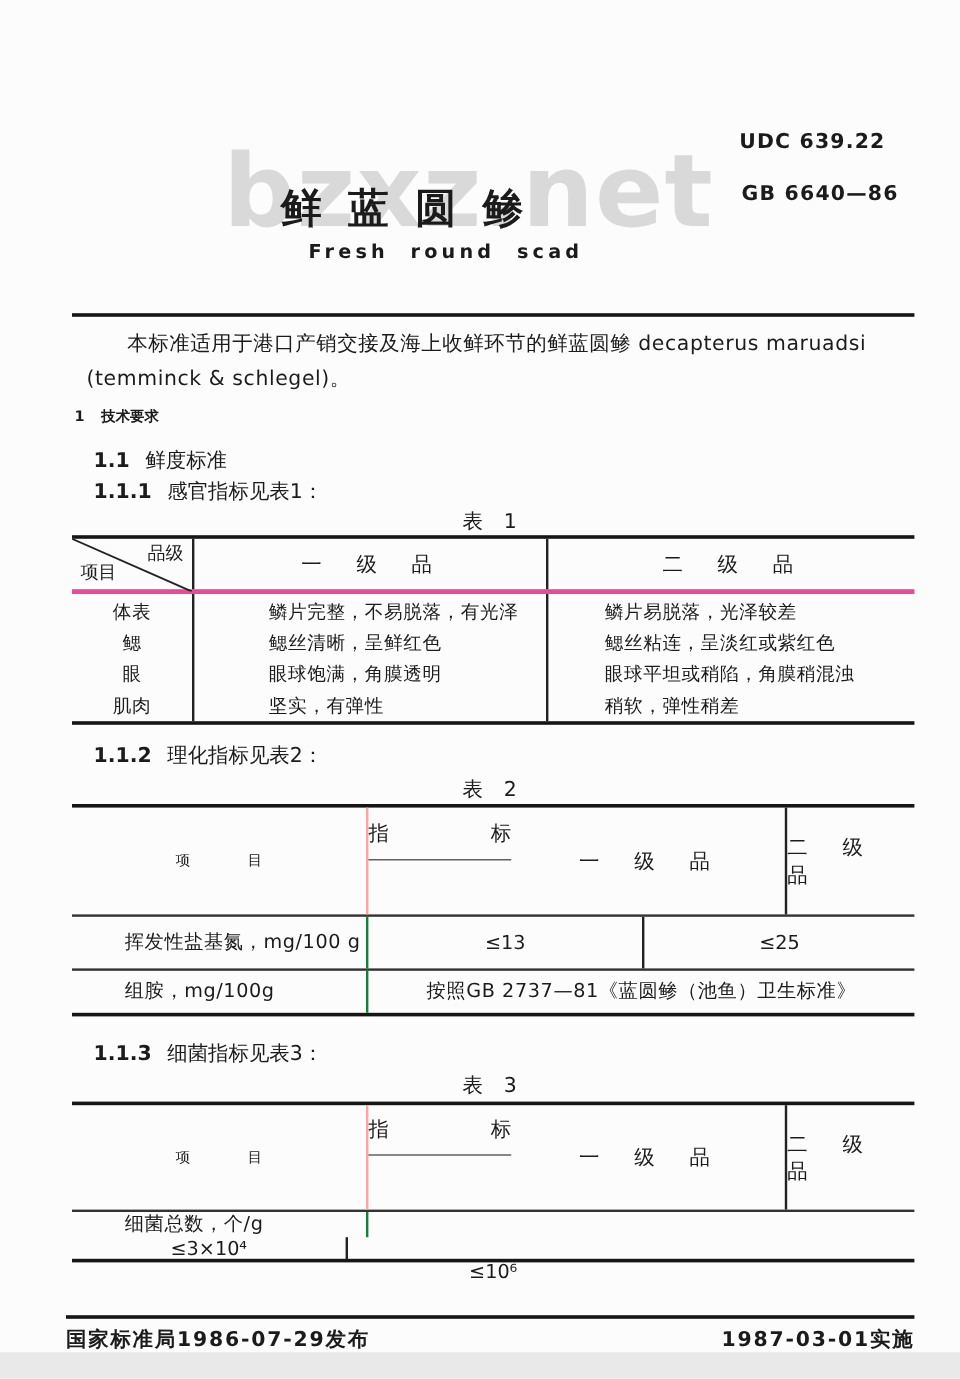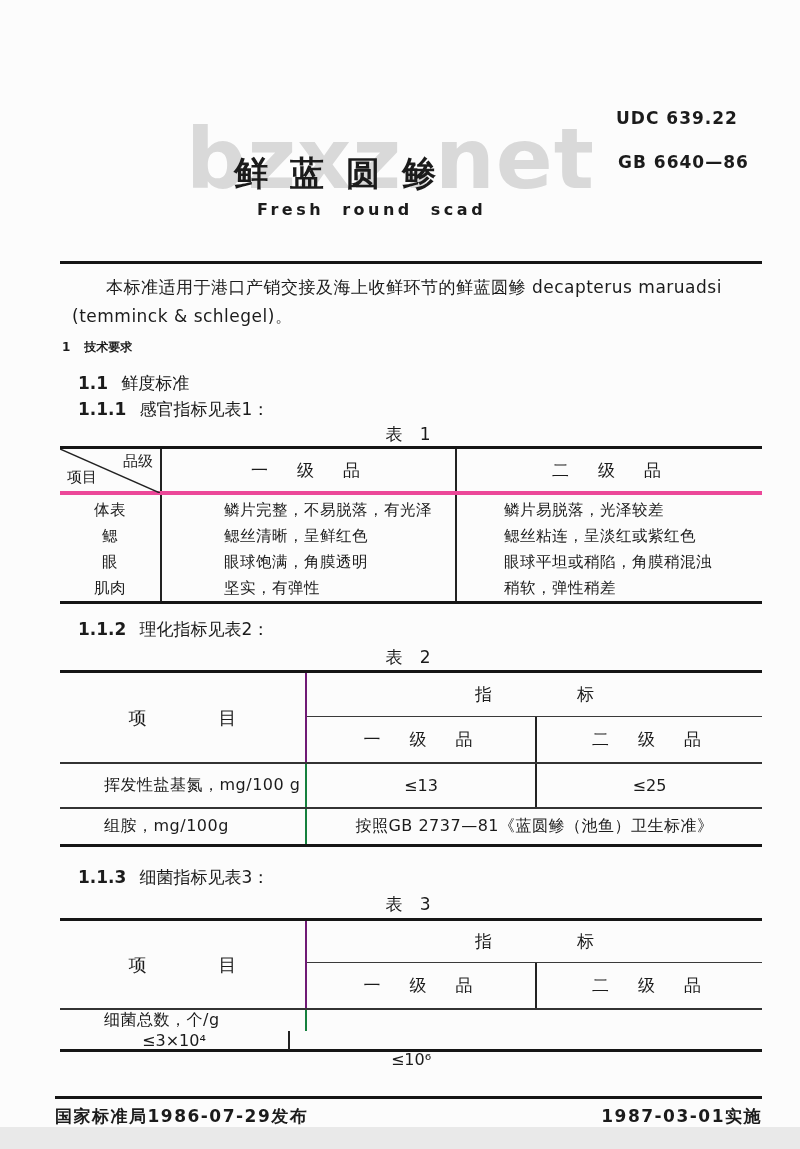--- a/index.html
+++ b/index.html
@@ -61,22 +61,22 @@
   .t1-col2 { width:295px; border-right:2px solid #222; }
   .t1-col3 { flex:1; }
   .t1-body { display:flex; height:106px; }
   .t1-items { width:102px; border-right:2px solid #222; padding-top:2px; text-align:center; }
   .t1-g1 { width:295px; border-right:2px solid #222; padding:2px 0 0 62px; }
   .t1-g2 { flex:1; padding:2px 0 0 47px; }
   .t1-body div div { height:26px; line-height:26px; font-size:15.5px; letter-spacing:0.5px; }
 
   
   .t2-top { display:flex; }
-  .t2-item-head { width:247px; border-right:2px solid #701a75; display:flex; align-items:center; justify-content:center; font-size:18px; }
-  .t2-right { flex:1; display:flex; flex-direction:column; }
+  .t2-item-head { width:247px; border-right:2px solid #fca5a5; display:flex; align-items:center; justify-content:center; font-size:12px; }
+  .t2-right { flex:1; display:flex; }
   .t2-indicator { border-bottom:1.5px solid #3a3a3a; display:flex; align-items:center; justify-content:center; font-size:17px; }
   .t2-subcols { flex:1; display:flex; }
   .t2-sub { display:flex; align-items:center; justify-content:center; font-size:17px; letter-spacing:6px; }
   .t2-sub1 { width:230px; border-right:2px solid #222; }
   .t2-sub2 { flex:1; }
   .t2-row { display:flex; border-top:2px solid #333; }
   .t2-label { width:247px; border-right:2px solid #15803d; display:flex; align-items:center; padding-left:44px; font-size:16px; letter-spacing:0.5px; }
   .t2-val { display:flex; align-items:center; justify-content:center; font-size:16px; }
   .t2-v1 { width:230px; border-right:2px solid #222; }
   .t2-v2 { flex:1; }

